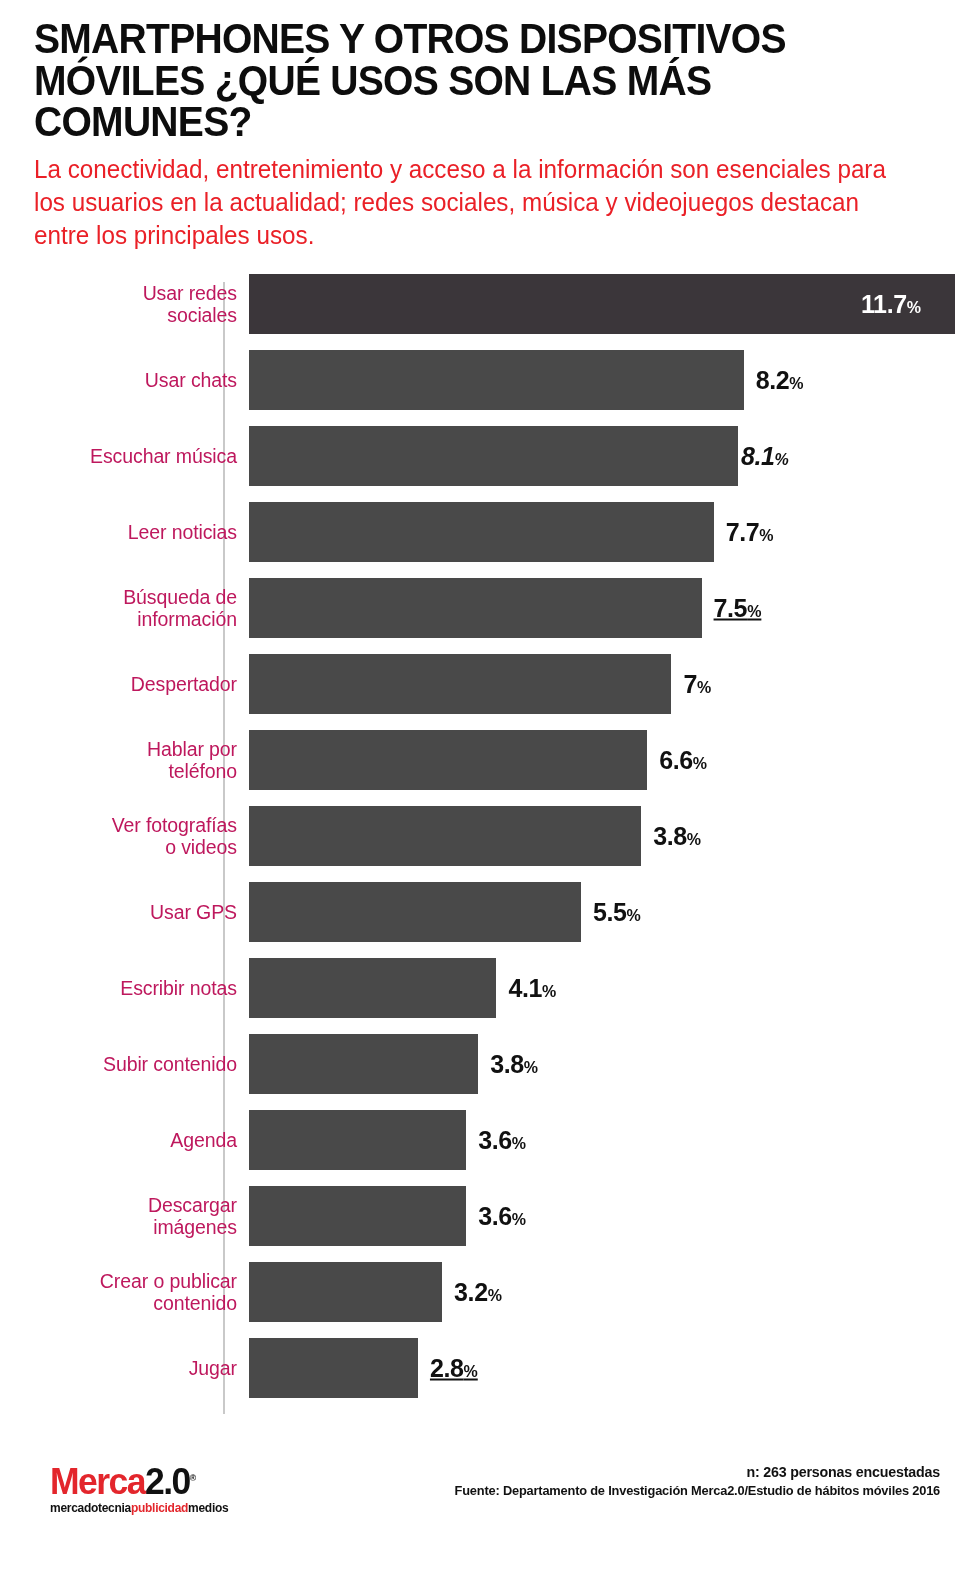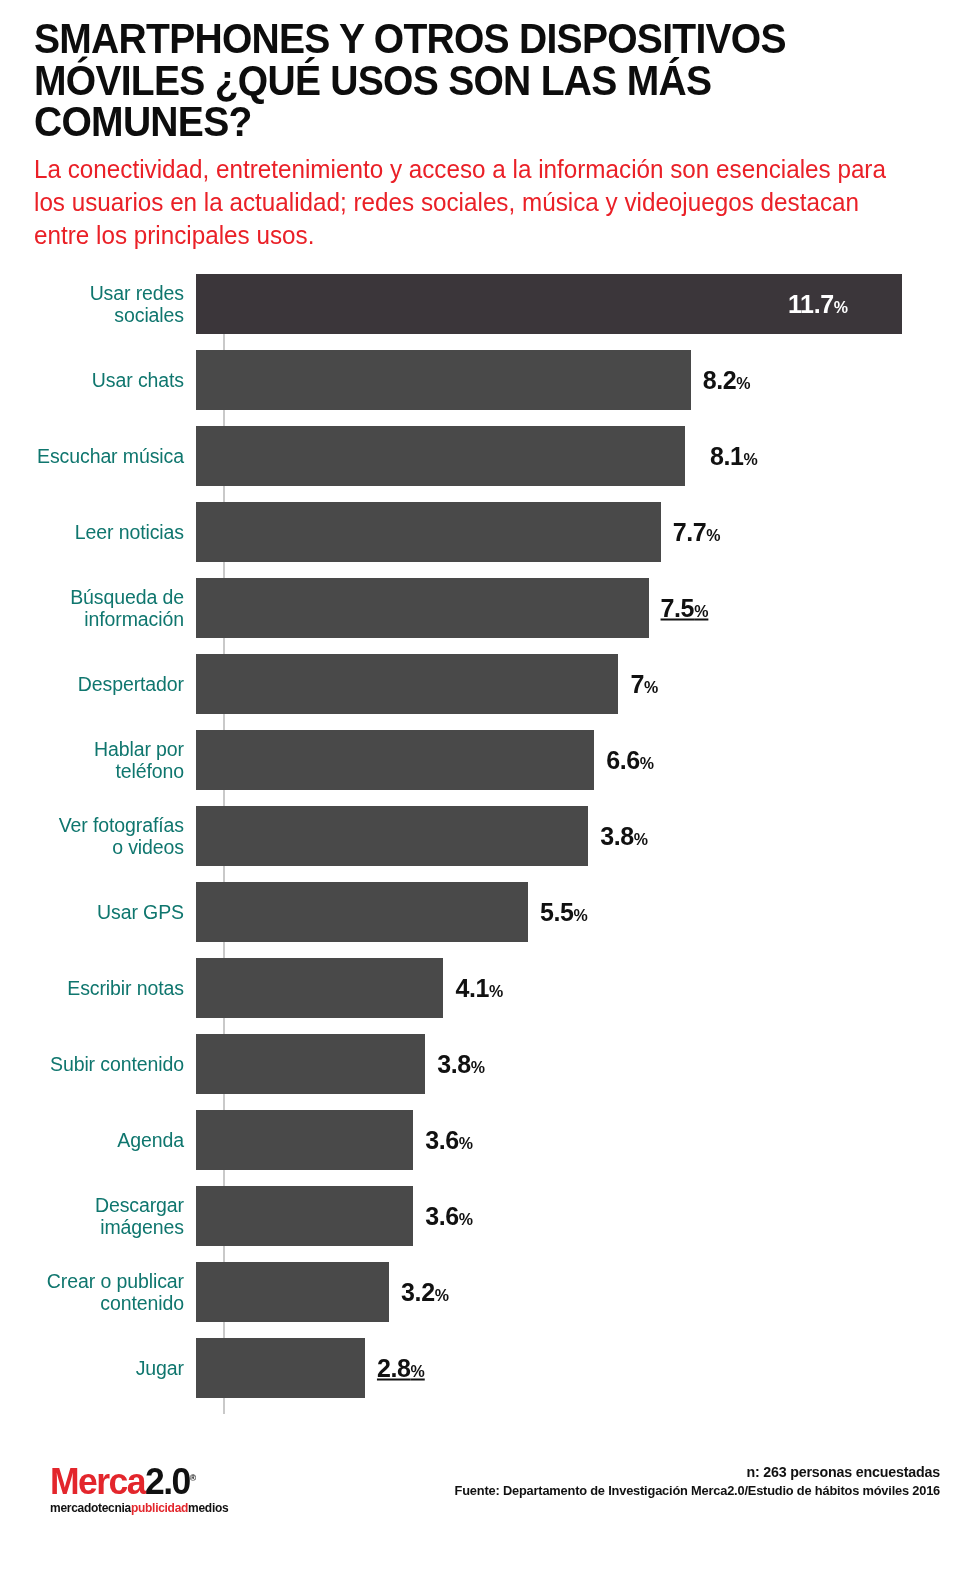--- a/index.html
+++ b/index.html
@@ -65,26 +65,26 @@
     position: relative;
   }
   .row {
     position: relative;
     height: 60px;
     margin-bottom: 16px;
     display: flex;
     align-items: center;
   }
   .cat-label {
-    width: 196px;
+    width: 249px;
     text-align: right;
     font-size: 19.5px;
     line-height: 1.13;
     font-weight: 400;
-    color: #0f766e;
+    color: #be185d;
     padding-right: 12px;
     box-sizing: border-box;
     white-space: pre-line;
     letter-spacing: -0.1px;
   }
   .bar-area {
     position: relative;
     flex: 1;
     height: 60px;
   }
@@ -189,35 +189,35 @@
 </div>
 
 <div class="chart">
   <div class="axis-line"></div>
   <div class="rows" id="chart-rows">
       <div class="row">
         <div class="cat-label">Usar redes
 sociales</div>
         <div class="bar-area">
           <div class="bar highlight" style="width: 706px;"></div>
-          <div class="val inside" style="left: 592px;"><span>11.7</span><span class="pct">%</span></div>
+          <div class="val inside" style="left: 612px;"><span>11.7</span><span class="pct">%</span></div>
         </div>
       </div>
       <div class="row">
         <div class="cat-label">Usar chats</div>
         <div class="bar-area">
           <div class="bar" style="width: 494.803px;"></div>
           <div class="val" style="left: 506.803px;"><span>8.2</span><span class="pct">%</span></div>
         </div>
       </div>
       <div class="row">
         <div class="cat-label">Escuchar música</div>
         <div class="bar-area">
           <div class="bar" style="width: 488.769px;"></div>
-          <div class="val" style="left: 514px;"><span>8.1</span><span class="pct">%</span></div>
+          <div class="val" style="left: 492px; font-style: italic;"><span>8.1</span><span class="pct">%</span></div>
         </div>
       </div>
       <div class="row">
         <div class="cat-label">Leer noticias</div>
         <div class="bar-area">
           <div class="bar" style="width: 464.632px;"></div>
           <div class="val" style="left: 476.632px;"><span>7.7</span><span class="pct">%</span></div>
         </div>
       </div>
       <div class="row">

